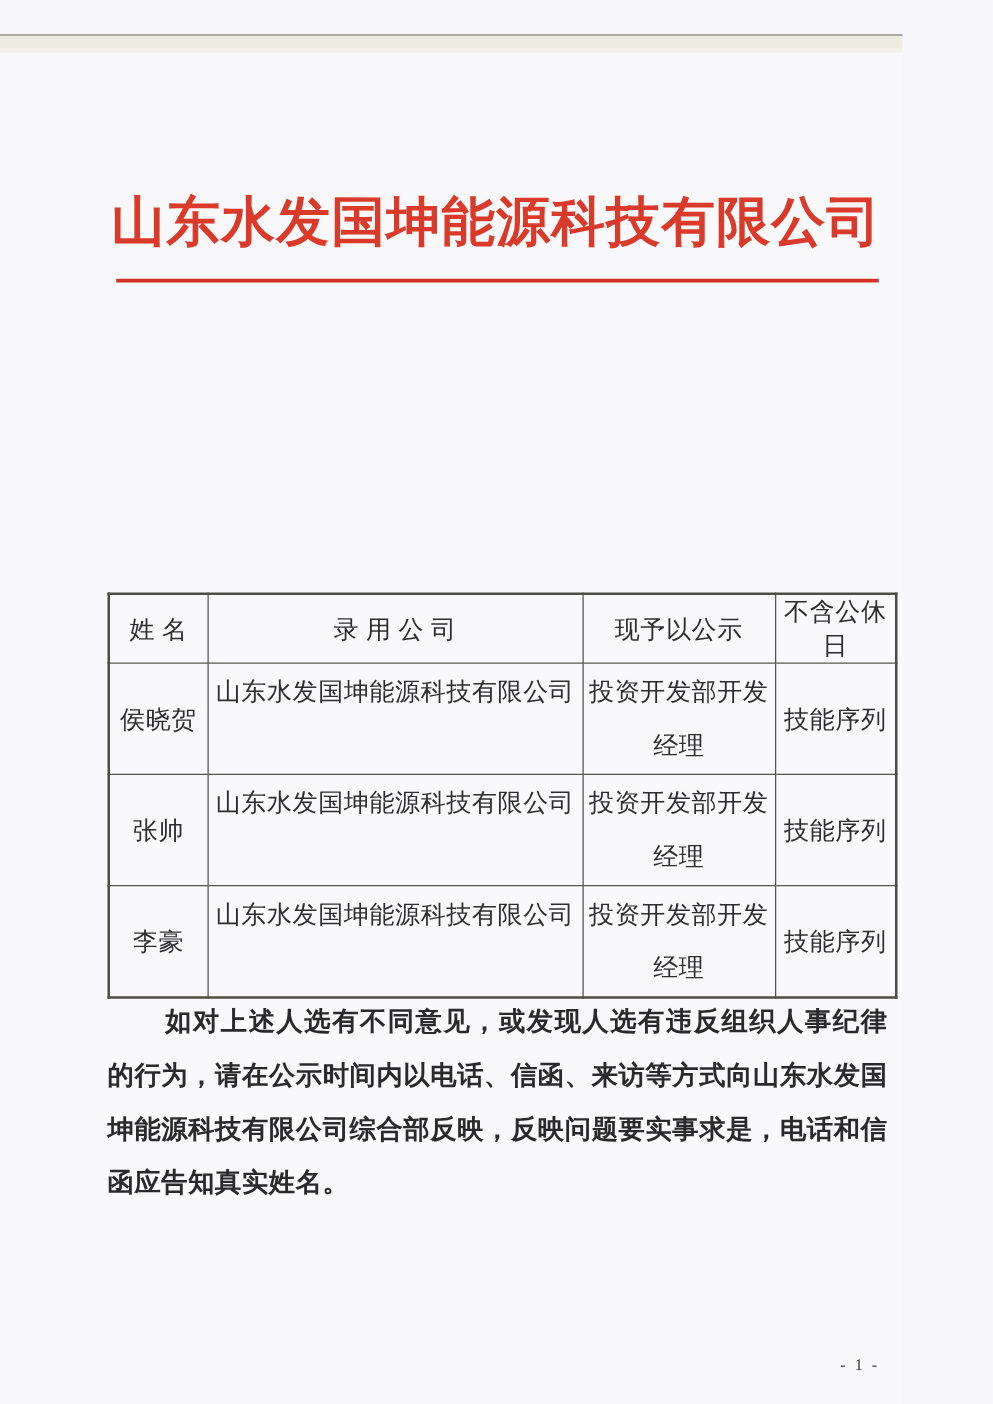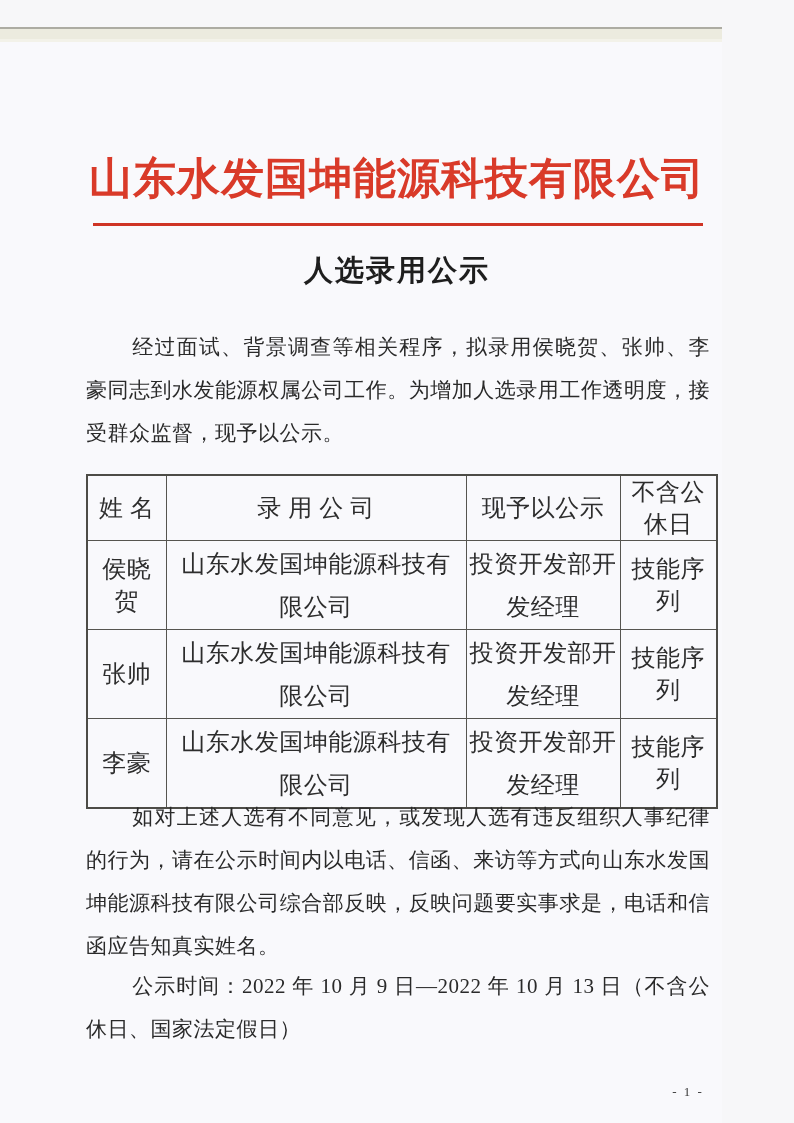--- a/index.html
+++ b/index.html
@@ -58,30 +58,30 @@
     width: 624px;
     margin: 0;
     font-size: 21px;
     line-height: 43px;
     letter-spacing: 0.5px;
     text-align: justify;
     text-indent: 2.2em;
     color: #2a2a2a;
   }
   .para-intro    { top: 299px; }
-  .para-feedback { top: 769px; }
+  .para-feedback { top: 769px; font-weight: bold; }
   .para-period   { top: 938px; }
 
   table.hire-table {
     position: absolute;
     left: 86px; top: 447px;
     width: 630px;
     border-collapse: collapse;
     table-layout: fixed;
-    font-size: 24px;
+    font-size: 20px;
     letter-spacing: 0.5px;
     color: #2d2d2d;
     border: 2px solid #4d4c47;
   }
   .hire-table th, .hire-table td {
     border: 1px solid #565550;
     padding: 0 3px;
     text-align: center;
     font-weight: normal;
     overflow: hidden;
@@ -117,23 +117,21 @@
   <div class="scan-top-line"></div>
   <div class="scan-top-band"></div>
   <div class="scan-top-band2"></div>
   <div class="scan-right-line"></div>
   <div class="scan-right-edge"></div>
 
   <h1 class="company-title">山东水发国坤能源科技有限公司</h1>
 
   <div class="red-rule"></div>
 
-  <h2 class="doc-title">人选录用公示</h2>
 
-  <p class="body-para para-intro">经过面试、背景调查等相关程序，拟录用侯晓贺、张帅、李豪同志到水发能源权属公司工作。为增加人选录用工作透明度，接受群众监督，现予以公示。</p>
 
   <table class="hire-table">
     <colgroup>
       <col class="col-name">
         <col class="col-company">
         <col class="col-pos">
         <col class="col-seq">
     </colgroup>
     <thead>
       <tr>
@@ -160,17 +158,16 @@
         <td class="cell-name">李豪</td>
         <td class="cell-company">山东水发国坤能源科技有限公司</td>
         <td class="cell-pos">投资开发部开发经理</td>
         <td class="cell-seq">技能序列</td>
       </tr>
     </tbody>
   </table>
 
   <p class="body-para para-feedback">如对上述人选有不同意见，或发现人选有违反组织人事纪律的行为，请在公示时间内以电话、信函、来访等方式向山东水发国坤能源科技有限公司综合部反映，反映问题要实事求是，电话和信函应告知真实姓名。</p>
 
-  <p class="body-para para-period">公示时间：2022 年 10 月 9 日—2022 年 10 月 13 日（不含公休日、国家法定假日）</p>
 
   <div class="page-number">- 1 -</div>
 
 </div>
 
 </body></html>

